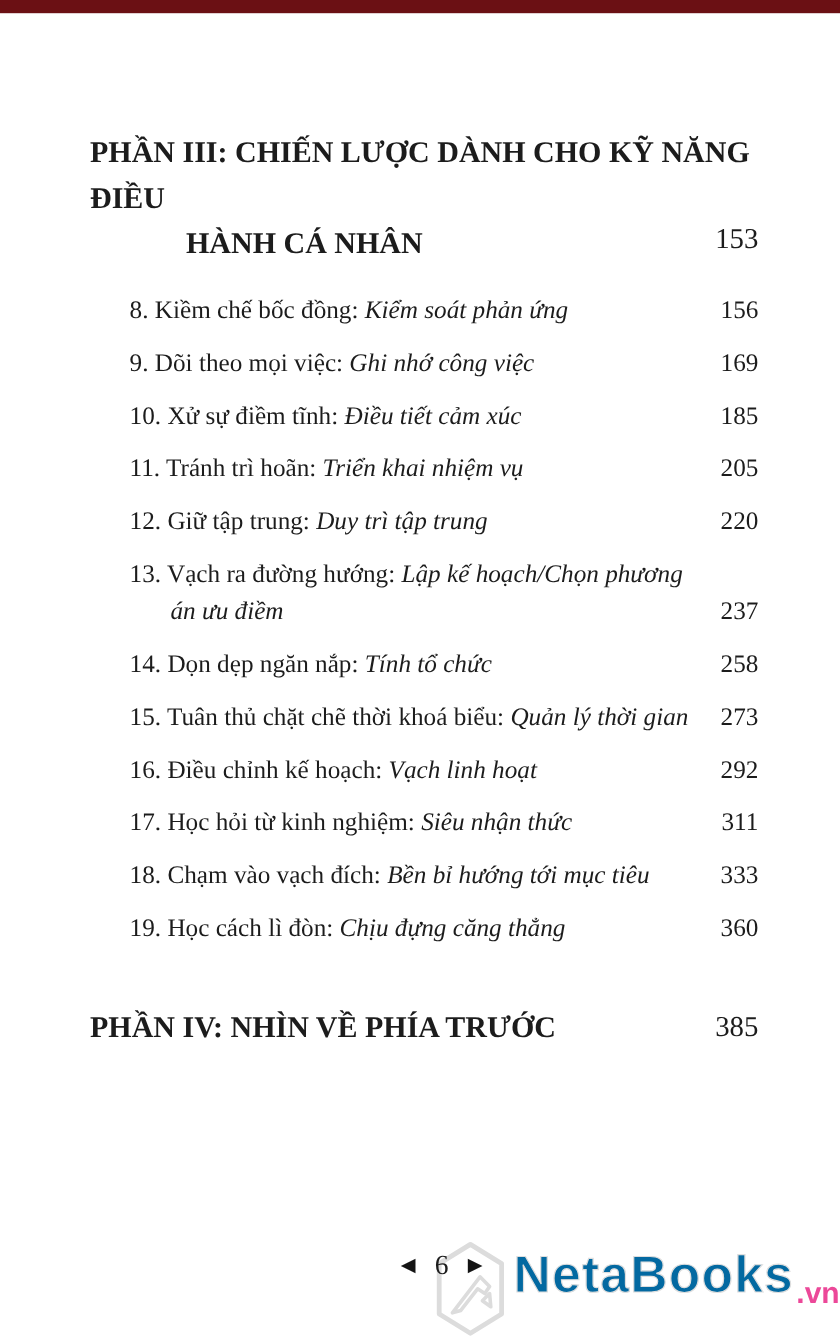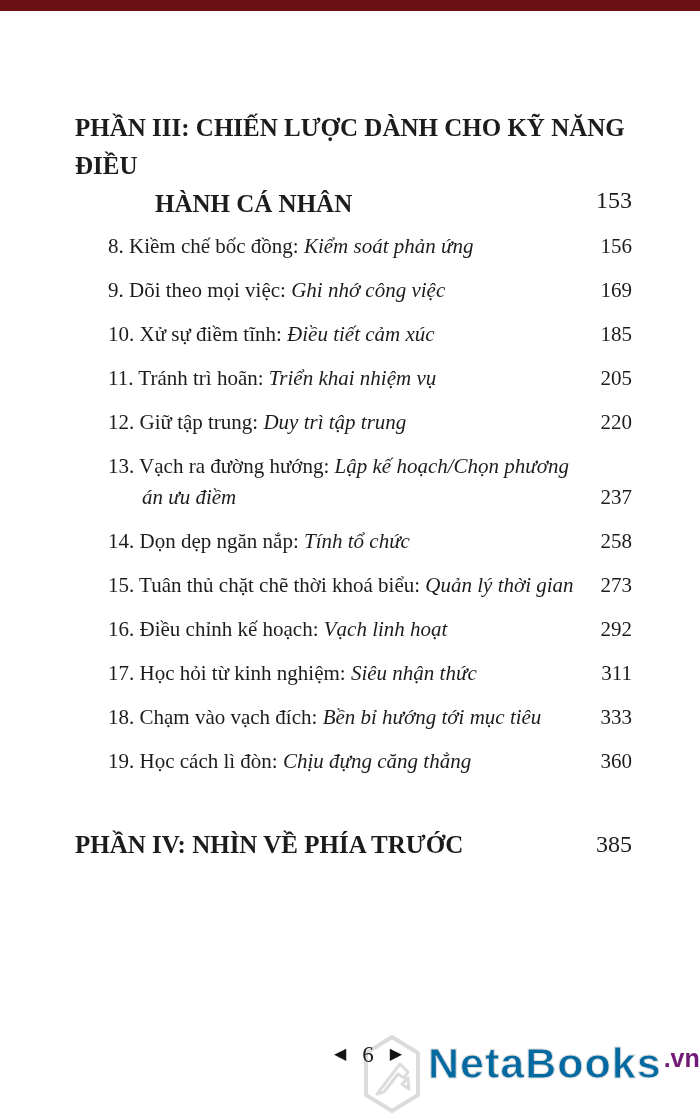--- a/index.html
+++ b/index.html
@@ -3,21 +3,21 @@
 <meta charset="utf-8">
 <style>
   html,body{margin:0;padding:0;background:#fff;}
   .page{
     position:relative;width:700px;height:1119px;background:#ffffff;
     overflow:hidden;font-family:"Liberation Serif","DejaVu Serif",serif;color:#1c1c1c;
   }
   .top-bar{position:absolute;top:0;left:0;width:700px;height:11px;}
   .toc{position:absolute;top:109px;left:75px;width:557px;}
   
-  .sec-head{font-weight:bold;font-size:25px;line-height:38px;margin-bottom:8px;font-family:Liberation Serif, serif;}
+  .sec-head{font-weight:bold;font-size:25px;line-height:38px;margin-bottom:20px;font-family:Liberation Serif, serif;}
   .sec-head .hline2{margin-left:80px;}
   .sec-head2{font-weight:bold;font-size:25px;line-height:32px;margin-top:52px;margin-bottom:15px;}
   .hrow{display:flex;align-items:flex-start;}
   .hpage{margin-left:auto;font-weight:normal;font-size:24px;line-height:30px;text-align:right;white-space:nowrap;}
   
   .entry{display:flex;margin-bottom:13px;}
   .etext{flex:1;margin-left:33px;min-width:0;}
   .eline{font-size:21px;line-height:31px;white-space:nowrap;}
   .eline .it{font-style:italic;}
   .eline.cont{padding-left:34px;}
@@ -32,21 +32,21 @@
   .pnum{font-size:23px;color:#1c1c1c;line-height:1;}
   
   .watermark{
     position:absolute;top:1034px;left:362px;display:flex;align-items:flex-start;
     z-index:1;pointer-events:none;
   }
   .wm-text{display:flex;align-items:flex-start;margin-left:6px;margin-top:8px;
     font-family:"Liberation Sans","DejaVu Sans",sans-serif;font-weight:bold;}
   .wm-brand{font-size:43px;line-height:1;letter-spacing:1px;color:#0369a1;
     -webkit-text-stroke:1px #dedede;}
-  .wm-tld{font-size:25px;line-height:1;margin-top:4px;margin-left:2px;color:#701a75;}
+  .wm-tld{font-size:25px;line-height:1;margin-top:24px;margin-left:2px;color:#ec4899;}
 </style>
 </head>
 <body>
 
 <div class="page" style="background: rgb(255, 255, 255);">
 
   <div class="top-bar" style="background: rgb(107, 16, 20);"></div>
 
   <div class="toc" id="toc">
       <div class="sec-head">

